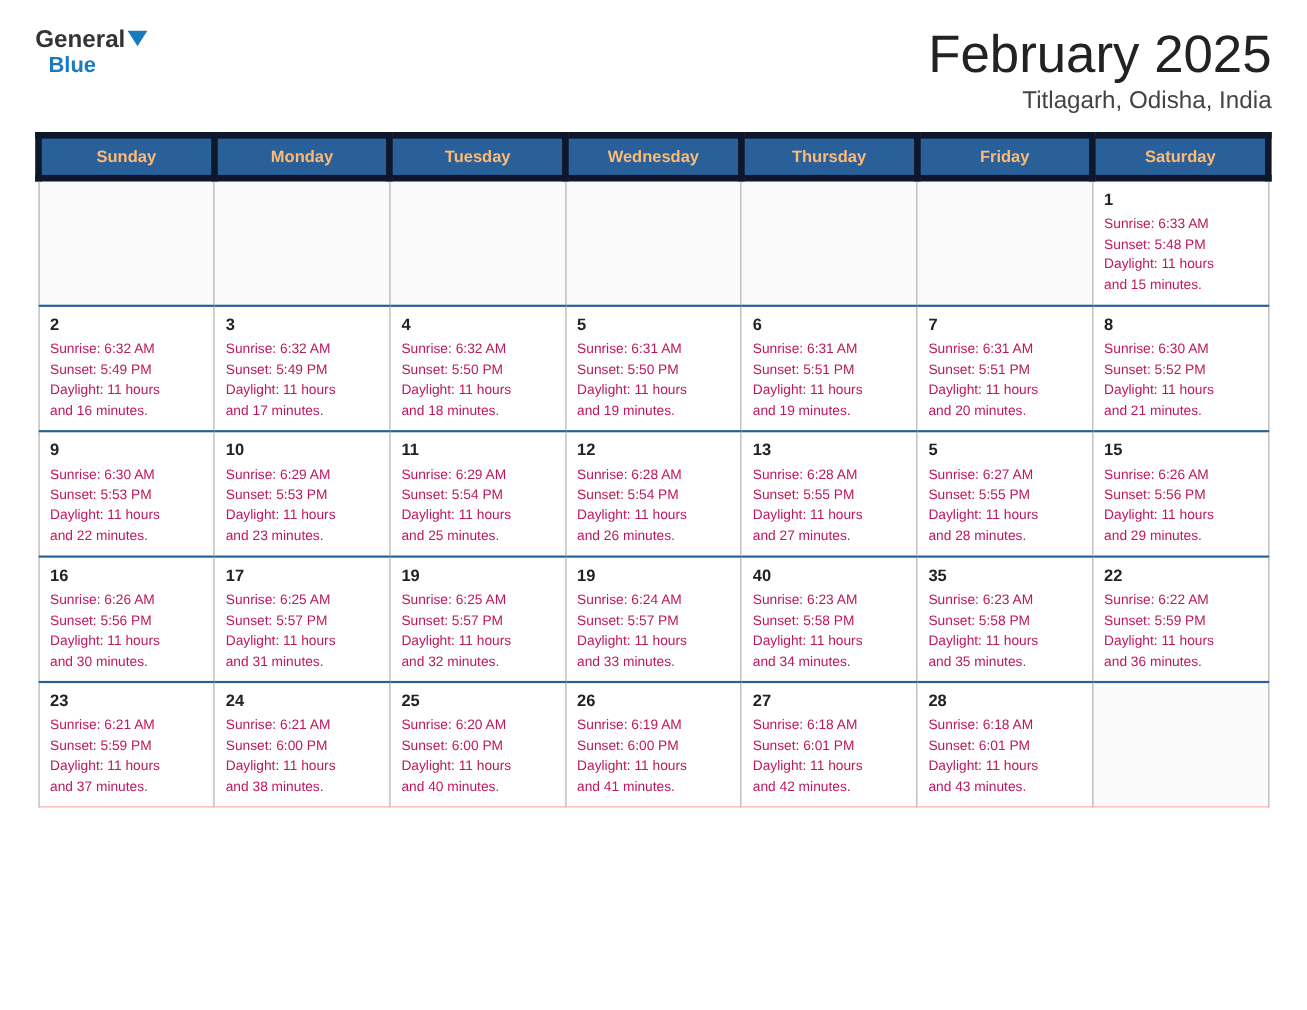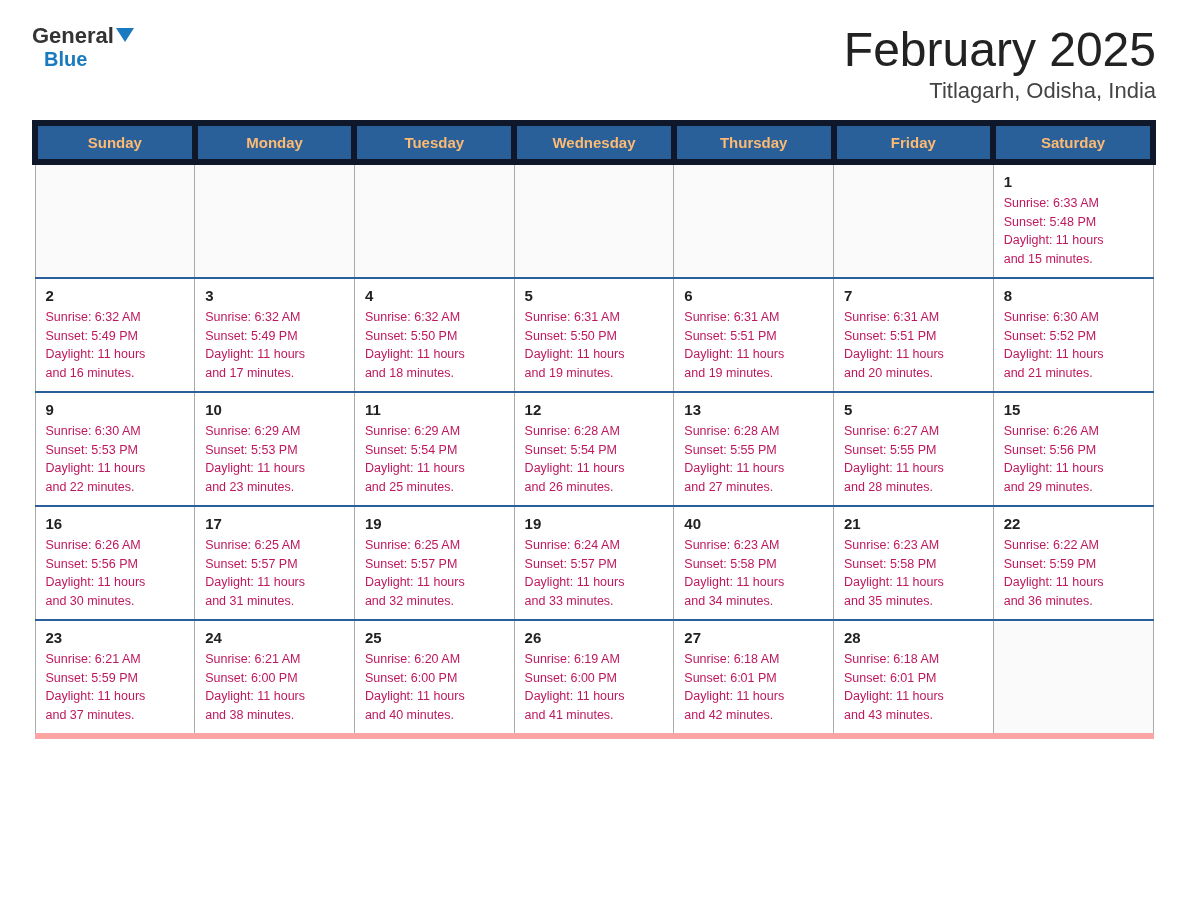--- a/index.html
+++ b/index.html
@@ -97,21 +97,21 @@
       font-weight: bold;
       color: #222;
       margin-bottom: 4px;
     }
     .day-info {
       font-size: 12.5px;
       color: #be185d;
       line-height: 1.5;
     }
     .last-row td {
-      border-bottom: 6px solid #fca5a5;
+      border-bottom: 1px solid #fca5a5;
     }
   </style>
 </head>
 <body>
 
 <div class="header-row">
   <div class="logo">
     <div>
       <span class="logo-general">General<span class="logo-triangle"></span></span>
     </div>
@@ -225,21 +225,21 @@
         </td>
         <td>
           <div class="day-number">19</div>
           <div class="day-info">Sunrise: 6:24 AM<br>Sunset: 5:57 PM<br>Daylight: 11 hours<br>and 33 minutes.</div>
         </td>
         <td>
           <div class="day-number">40</div>
           <div class="day-info">Sunrise: 6:23 AM<br>Sunset: 5:58 PM<br>Daylight: 11 hours<br>and 34 minutes.</div>
         </td>
         <td>
-          <div class="day-number">21</div>
+          <div class="day-number">35</div>
           <div class="day-info">Sunrise: 6:23 AM<br>Sunset: 5:58 PM<br>Daylight: 11 hours<br>and 35 minutes.</div>
         </td>
         <td>
           <div class="day-number">22</div>
           <div class="day-info">Sunrise: 6:22 AM<br>Sunset: 5:59 PM<br>Daylight: 11 hours<br>and 36 minutes.</div>
         </td>
       </tr>
       <tr class="last-row">
         <td>
           <div class="day-number">23</div>

